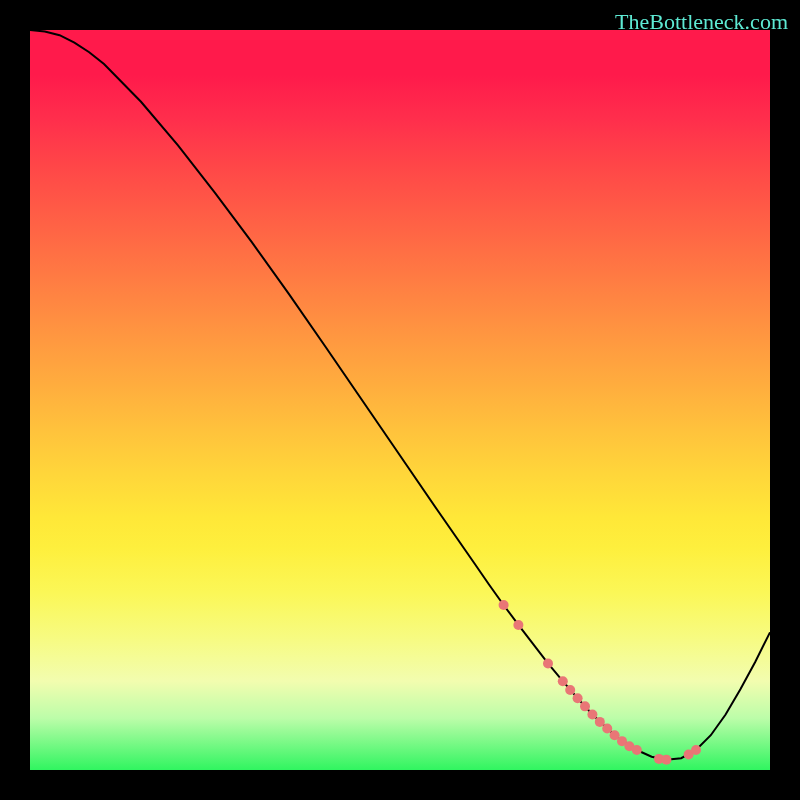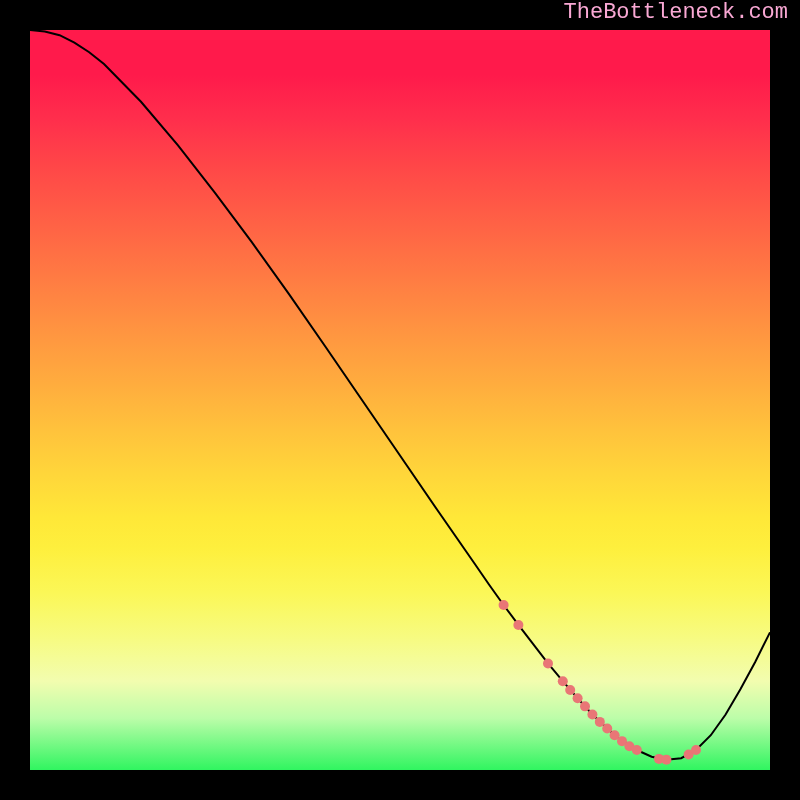--- a/index.html
+++ b/index.html
@@ -5,25 +5,25 @@
   * { margin: 0; padding: 0; box-sizing: border-box; }
   html, body { width: 800px; height: 800px; background: #000; overflow: hidden; }
   .stage {
     position: relative;
     width: 800px;
     height: 800px;
     background: #000;
   }
   .watermark {
     position: absolute;
-    top: 0;
+    top: 9px;
     right: 12px;
-    font-family: Liberation Mono, monospace;
+    font-family: Liberation Serif, serif;
     font-size: 22px;
-    color: #f9a8d4;
+    color: #5eead4;
     font-weight: 400;
   }
   .plot {
     position: absolute;
     left: 30px;
     top: 30px;
     width: 740px;
     height: 740px;
   }
   .gradient-bg {

